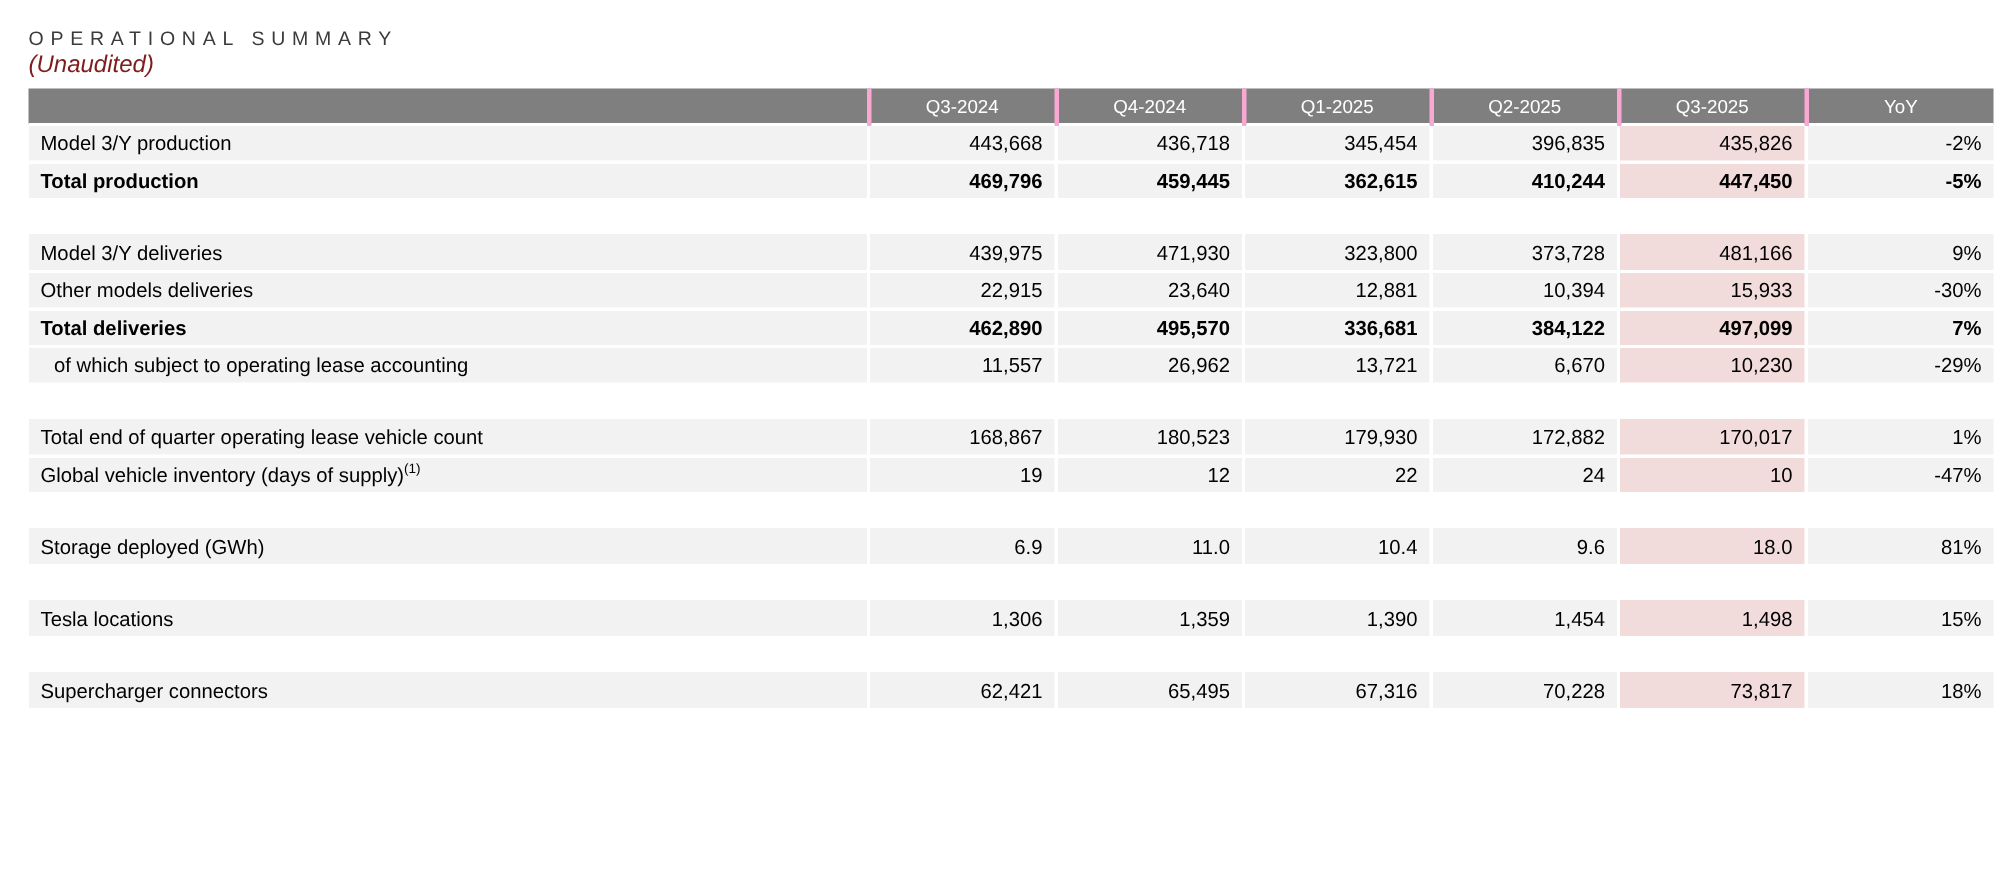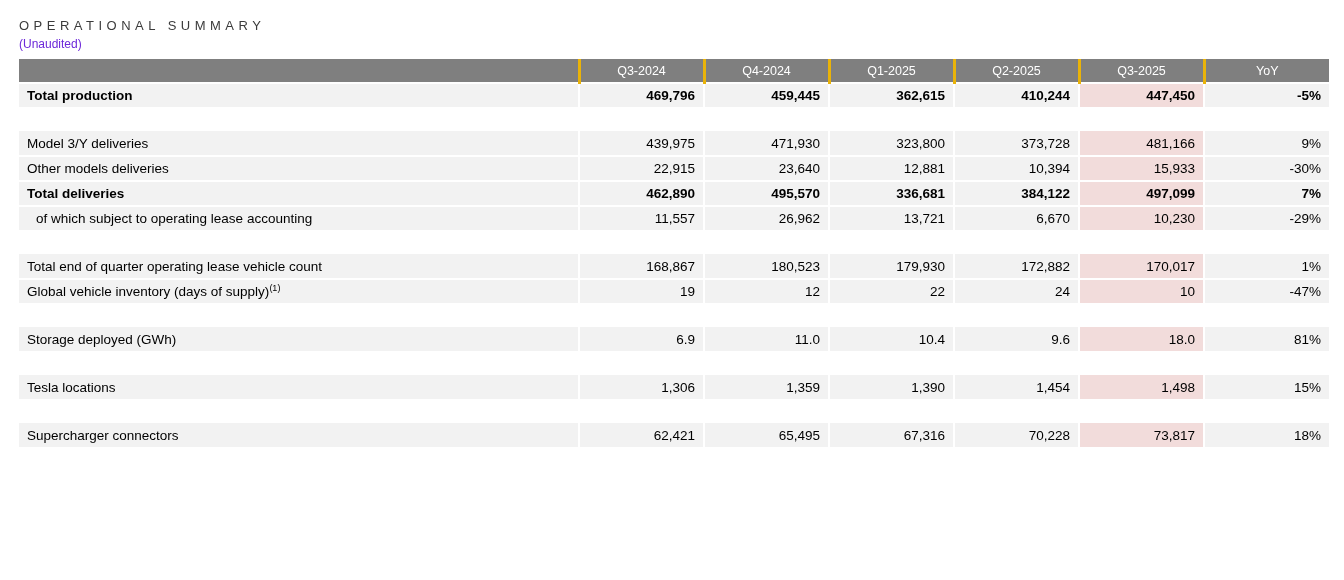--- a/index.html
+++ b/index.html
@@ -6,28 +6,28 @@
   html,body { background:#ffffff; }
   body { font-family:"Liberation Sans", sans-serif; color:#000; }
   .page {
     position:relative; width:1344px; height:580px; background:#fff;
     padding:17px 14px 0 19px; overflow:hidden;
   }
   .title {
     font-size:13px; letter-spacing:4.5px; color:#3b3b3b; font-weight:400;
     line-height:17px;
   }
-  .subtitle { font-size:12px; color:#6d28d9; line-height:16px; margin-top:2px; margin-bottom:7px; }
+  .subtitle { font-size:16px; color:#7f1d1d; line-height:16px; margin-top:2px; margin-bottom:7px;font-style:italic; }
   table.ops { border-collapse:collapse; table-layout:fixed; width:1310px; }
   col.c-label { width:560px; }
   col.c-q { width:125px; }
   th {
     background:var(--header-bg,#7f7f7f); color:var(--header-text,#ffffff);
     font-weight:400; font-size:12.5px; height:24px; text-align:center;
-    border-left:3px solid #eab308; border-bottom:2px solid #fff;
+    border-left:3px solid #f9a8d4; border-bottom:2px solid #fff;
   }
   th.first { border-left:none; }
   td {
     font-size:13.5px; height:25px; background:var(--row-bg,#f2f2f2);
     border-left:2px solid #fff; border-bottom:2px solid #fff;
     white-space:nowrap; overflow:hidden;
   }
   td.first { border-left:none; }
   td.label { text-align:left; padding-left:8px; }
   td.label.indent { padding-left:17px; }
@@ -59,20 +59,29 @@
         <th class="first"></th>
         <th>Q3-2024</th>
         <th>Q4-2024</th>
         <th>Q1-2025</th>
         <th>Q2-2025</th>
         <th>Q3-2025</th>
         <th>YoY</th>
       </tr>
     </thead>
     <tbody>
+      <tr>
+        <td class="label first">Model 3/Y production</td>
+        <td class="num">443,668</td>
+        <td class="num">436,718</td>
+        <td class="num">345,454</td>
+        <td class="num">396,835</td>
+        <td class="num hl">435,826</td>
+        <td class="num">-2%</td>
+      </tr>
       <tr class="bold-row">
         <td class="label first">Total production</td>
         <td class="num">469,796</td>
         <td class="num">459,445</td>
         <td class="num">362,615</td>
         <td class="num">410,244</td>
         <td class="num hl">447,450</td>
         <td class="num">-5%</td>
       </tr>
 

